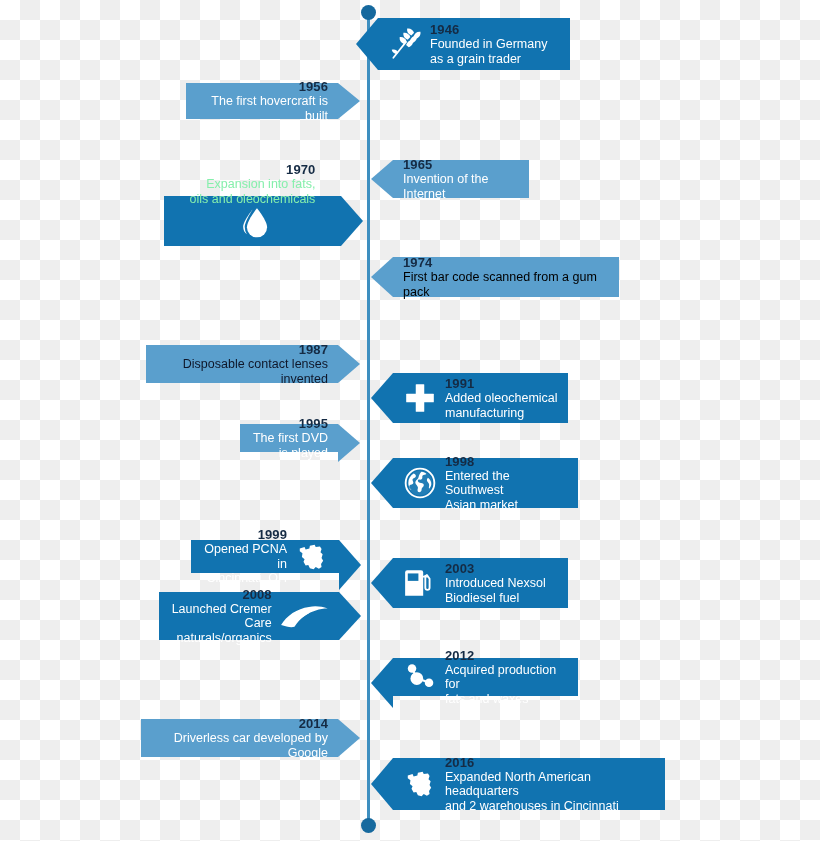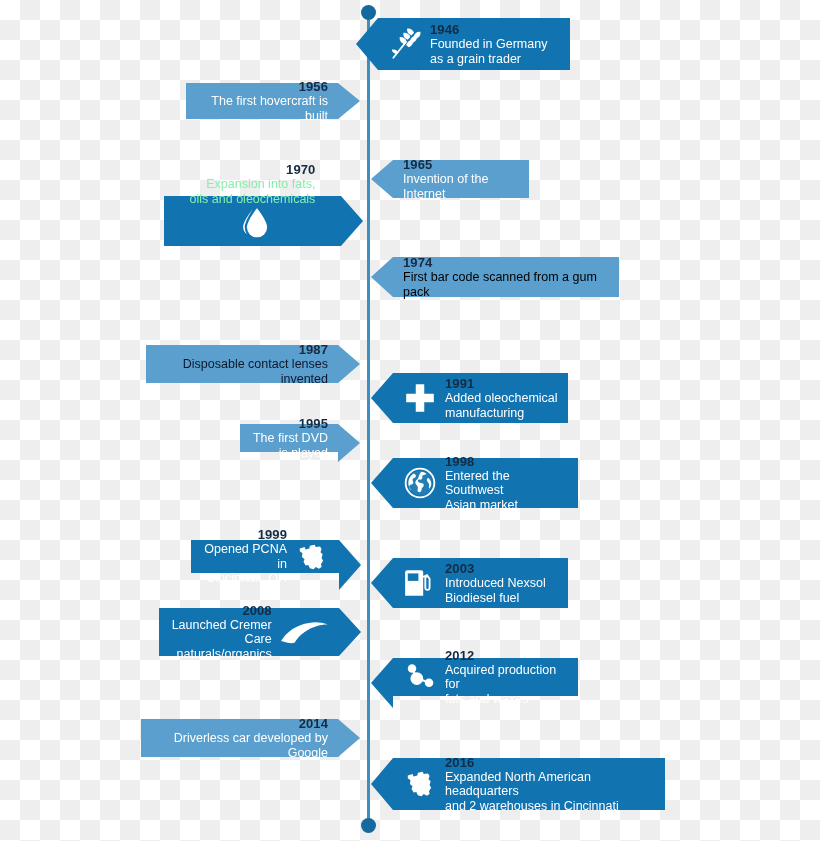--- a/index.html
+++ b/index.html
@@ -266,21 +266,21 @@
   </svg>
           </span>
           <div class="txtblock">
             <div class="year" style="color: rgb(21, 43, 68);">2003</div>
             <div class="desc" style="color: rgb(255, 255, 255);">Introduced Nexsol
 Biodiesel fuel</div>
           </div>
         </div>
         <div class="tip" style="border-top-width: 25px; border-bottom-width: 25px; border-top-style: solid; border-bottom-style: solid;"></div>
       </div>
-      <div class="banner left" style="left: 159px; top: 608px; width: 180px; height: 48px; color: rgb(17, 115, 176);">
+      <div class="banner left" style="left: 159px; top: 592px; width: 180px; height: 48px; color: rgb(17, 115, 176);">
         <div class="body" style="background: rgb(17, 115, 176); justify-content: flex-end;">
           <div class="txtblock">
             <div class="year" style="color: rgb(21, 43, 68);">2008</div>
             <div class="desc" style="color: rgb(255, 255, 255);">Launched Cremer Care
 naturals/organics</div>
           </div>
           <span class="icon">
             <svg width="49.3" height="34" viewBox="0 0 92 48" fill="#fff">
     <path d="M2 41c10-18 30-31 52-34C66 5 78 6 89 10 74 10 59 15 47 23c-9 6-15 13-20 21-6 2-15 0-25-3z"></path>
     <path d="M16 37c12-10 26-17 41-20-11 6-21 13-29 23-4 0-8-1-12-3z"></path>

